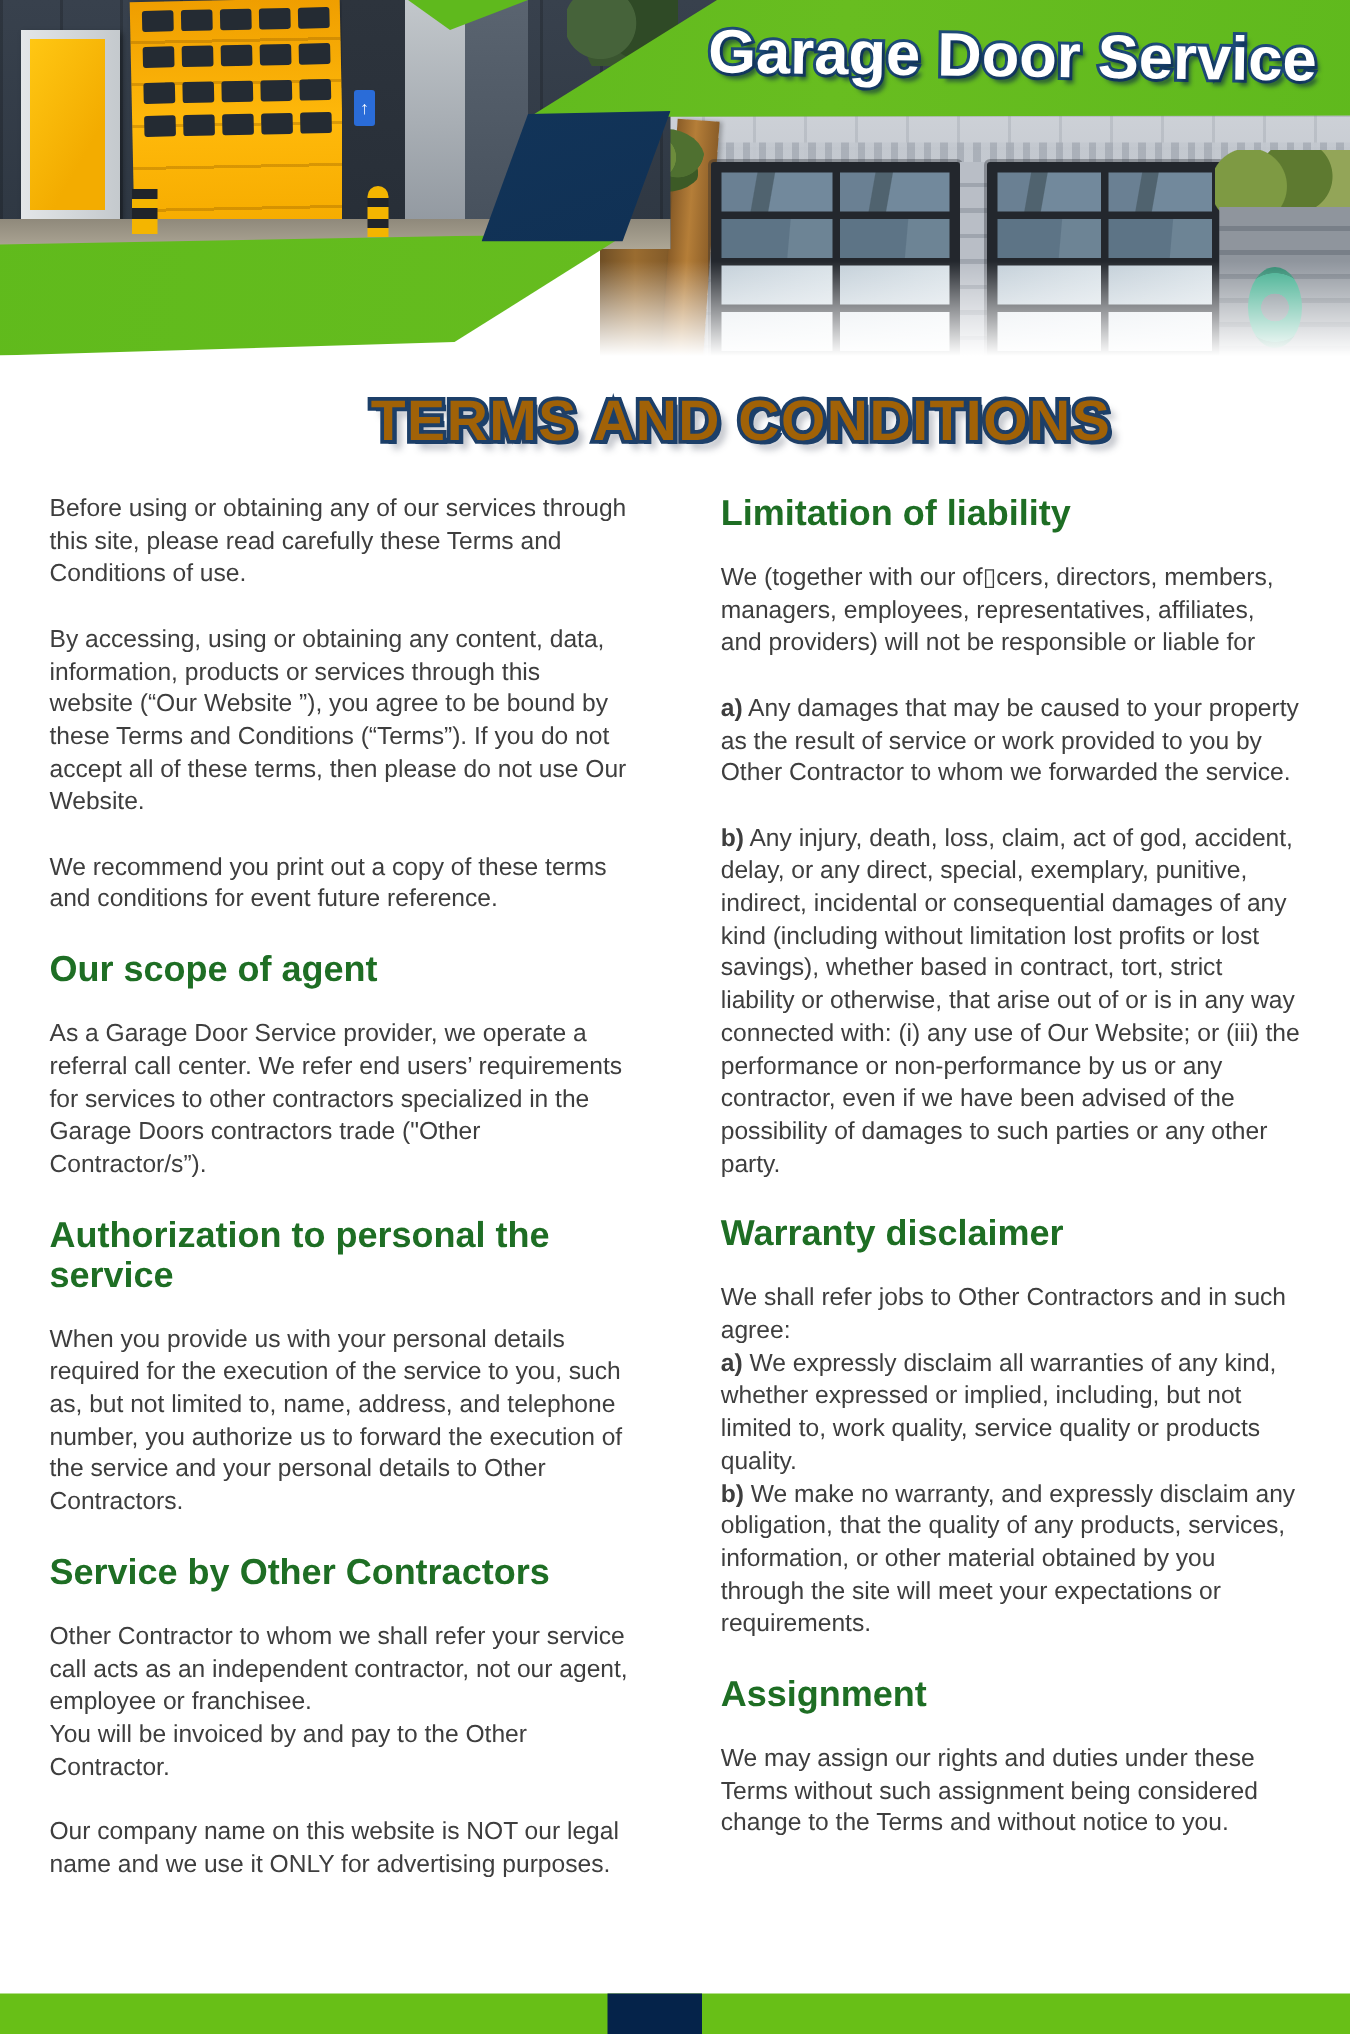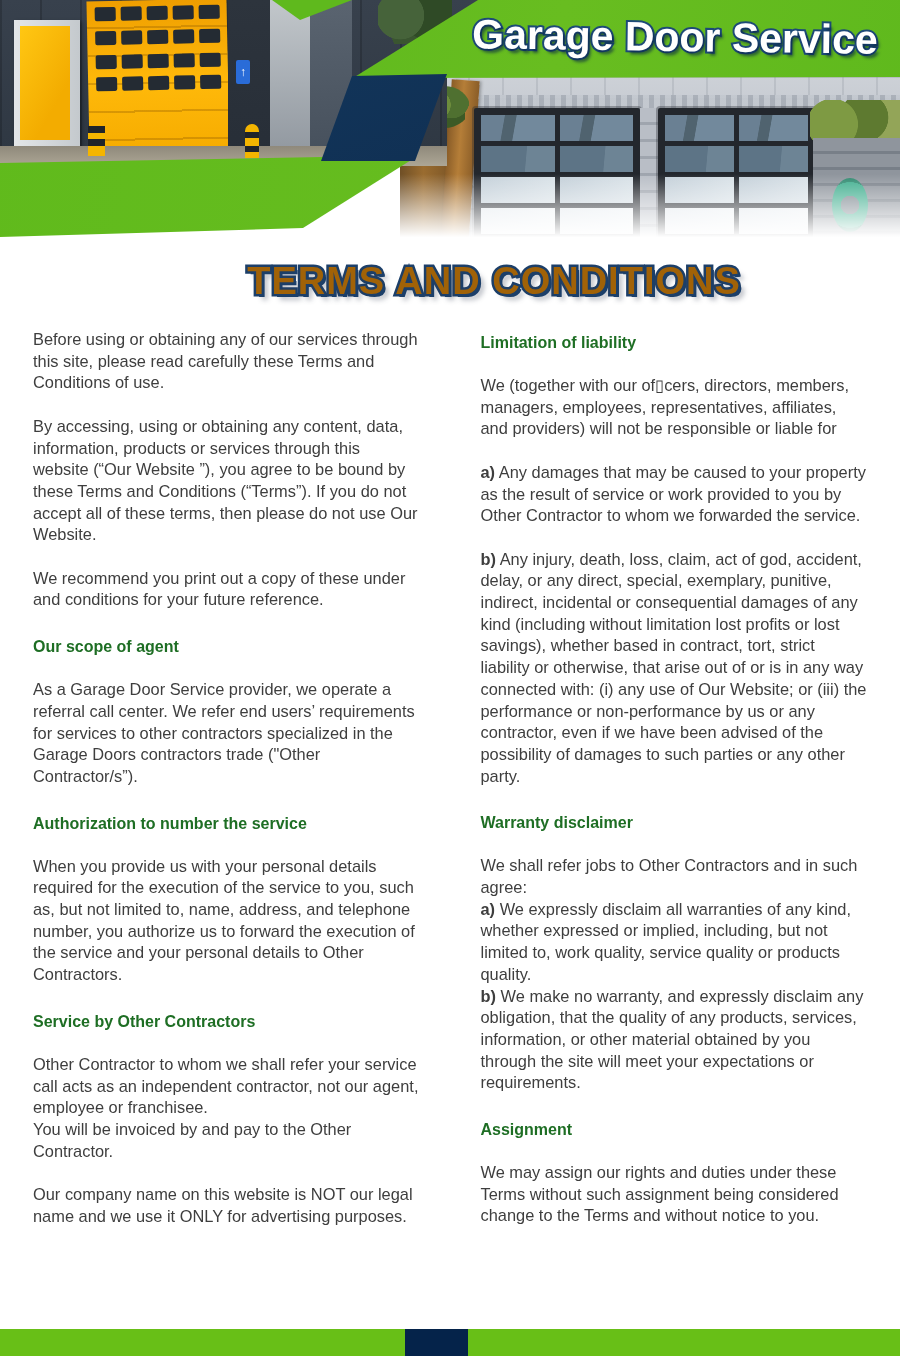--- a/index.html
+++ b/index.html
@@ -122,21 +122,21 @@
   
   #page-title{position:absolute;left:0;top:260px;width:900px;text-align:center;
       font-size:38px;font-weight:700;letter-spacing:1px;color:#a16207;
       -webkit-text-stroke:5px #1c3f69;paint-order:stroke fill;
       text-shadow:3px 3px 0 #1c3f69,6px 6px 5px rgba(60,70,90,.35);margin-left:44px;}
 
   
   #content{position:absolute;left:33px;top:329px;width:834px;display:flex;gap:61px;
       color:var(--body_text,#3e3e3e);font-size:16.4px;line-height:21.7px;}
   .col{width:390px;}
-  .col h2{font-size:16px;line-height:27px;margin:22px 0 19px;font-weight:700;
+  .col h2{font-size:24px;line-height:27px;margin:22px 0 19px;font-weight:700;
       color:var(--heading_green,#1e6e24);}
   .col h2:first-child{margin-top:0;}
   .para{margin:0 0 21.7px;}
   .pline b{font-weight:700;}
 
   
   #footer{position:absolute;left:0;bottom:0;width:900px;height:27px;
       background:var(--footer_green,#68bf17);}
   #footer-navy{position:absolute;left:405px;top:0;width:63px;height:27px;
       background:var(--navy,#05234a);}
@@ -228,27 +228,27 @@
 
   <div id="content">
     <div class="col">
         <div class="para">
           <div class="pline">Before using or obtaining any of our services through this site, please read carefully these Terms and Conditions of use.</div>
         </div>
         <div class="para">
           <div class="pline">By accessing, using or obtaining any content, data, information, products or services through this website (“Our Website ”), you agree to be bound by these Terms and Conditions (“Terms”). If you do not accept all of these terms, then please do not use Our Website.</div>
         </div>
         <div class="para">
-          <div class="pline">We recommend you print out a copy of these under and conditions for your future reference.</div>
+          <div class="pline">We recommend you print out a copy of these terms and conditions for event future reference.</div>
         </div>
         <h2>Our scope of agent</h2>
         <div class="para">
           <div class="pline">As a Garage Door Service provider, we operate a referral call center. We refer end users’ requirements for services to other contractors specialized in the Garage Doors contractors trade ("Other Contractor/s”).</div>
         </div>
-        <h2>Authorization to number the service</h2>
+        <h2>Authorization to personal the service</h2>
         <div class="para">
           <div class="pline">When you provide us with your personal details required for the execution of the service to you, such as, but not limited to, name, address, and telephone number, you authorize us to forward the execution of the service and your personal details to Other Contractors.</div>
         </div>
         <h2>Service by Other Contractors</h2>
         <div class="para">
           <div class="pline">Other Contractor to whom we shall refer your service call acts as an independent contractor, not our agent, employee or franchisee.</div>
           <div class="pline">You will be invoiced by and pay to the Other Contractor.</div>
         </div>
         <div class="para">
           <div class="pline">Our company name on this website is NOT our legal name and we use it ONLY for advertising purposes.</div>

